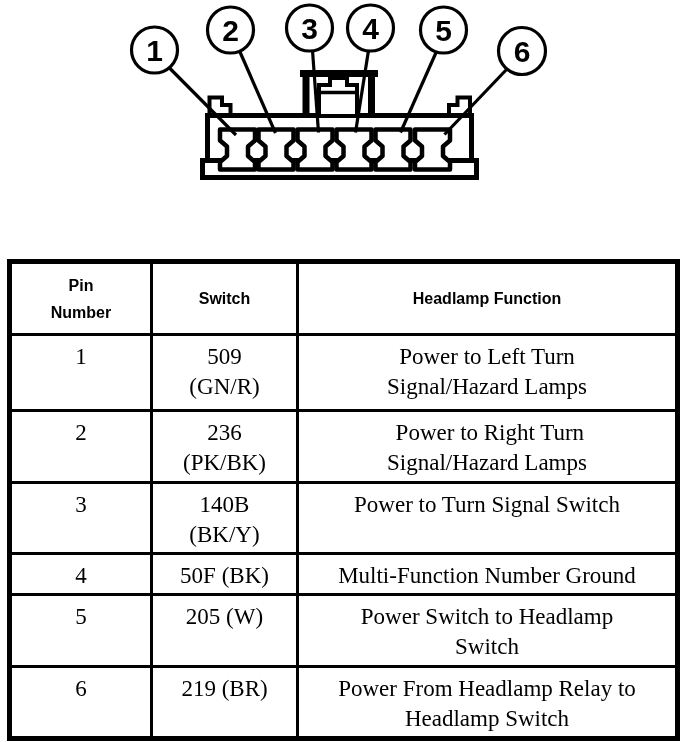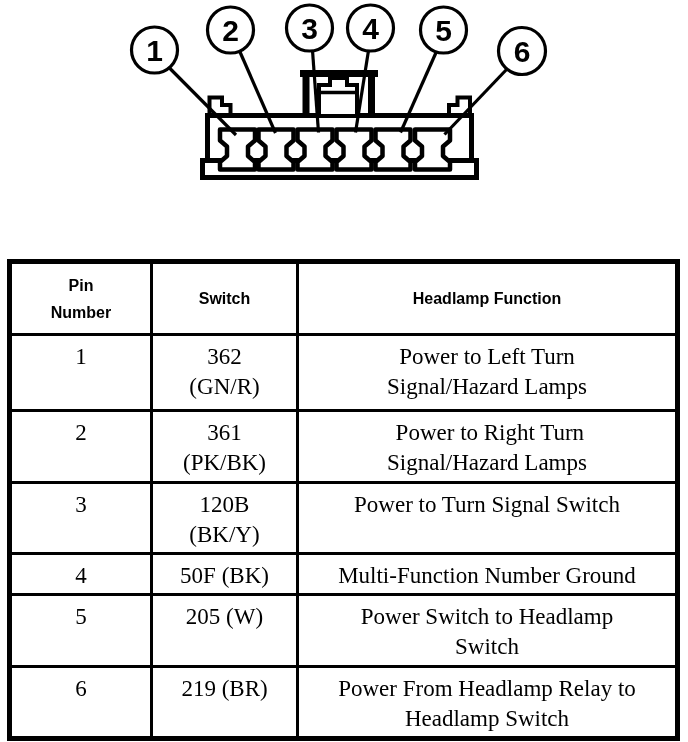--- a/index.html
+++ b/index.html
@@ -153,35 +153,35 @@
     <tr>
       <th>Pin
 Number</th>
       <th>Switch</th>
       <th>Headlamp Function</th>
     </tr>
   </thead>
   <tbody>
     <tr>
       <td class="pin-cell">1</td>
-      <td class="circuit-cell">362
+      <td class="circuit-cell">509
 (GN/R)</td>
       <td class="func-cell">Power to Left Turn
 Signal/Hazard Lamps</td>
     </tr>
     <tr>
       <td class="pin-cell">2</td>
-      <td class="circuit-cell">361
+      <td class="circuit-cell">236
 (PK/BK)</td>
       <td class="func-cell"> Power to Right Turn
 Signal/Hazard Lamps</td>
     </tr>
     <tr>
       <td class="pin-cell">3</td>
-      <td class="circuit-cell">120B
+      <td class="circuit-cell">140B
 (BK/Y)</td>
       <td class="func-cell">Power to Turn Signal Switch</td>
     </tr>
     <tr>
       <td class="pin-cell">4</td>
       <td class="circuit-cell">50F (BK)</td>
       <td class="func-cell">Multi-Function Number Ground</td>
     </tr>
     <tr>
       <td class="pin-cell">5</td>

